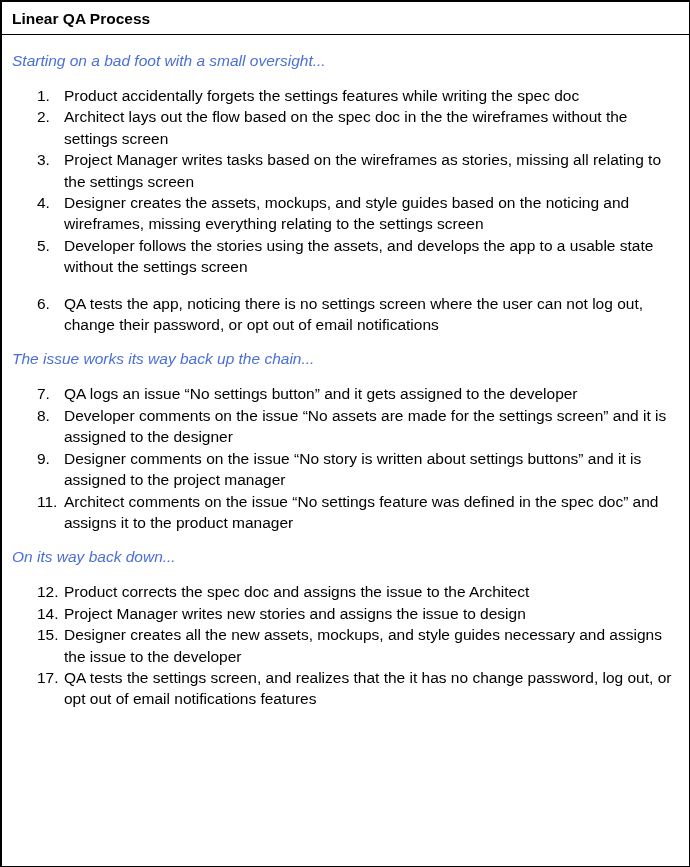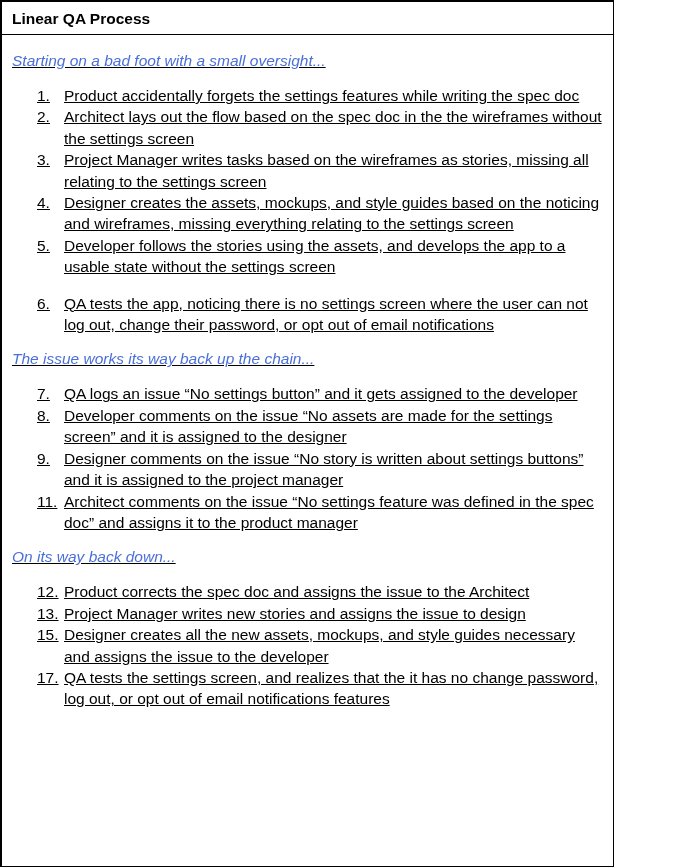--- a/index.html
+++ b/index.html
@@ -1,41 +1,40 @@
 <!DOCTYPE html>
 <html style="--accent: #4a6fd8; --ink: #000000;"><head>
 <meta charset="utf-8">
 <style>
   :root { --accent: #4a6fd8; --ink: #000000; --paper: #ffffff; }
   * { box-sizing: border-box; }
   html, body { margin: 0; padding: 0; background: #ffffff; }
   .page {
     position: relative;
-    width: 614px;
+    width: 690px;
     height: 867px;
     background: var(--paper);
     border-top: 2px solid var(--ink);
     border-left: 2px solid var(--ink);
     border-right: 1px solid var(--ink);
     border-bottom: 1px solid var(--ink);
     overflow: hidden;
     font-family: "Liberation Sans", "DejaVu Sans", sans-serif;
     font-size: 15.5px;
     color: var(--ink);
   }
   .titlebar {
     padding: 7px 10px 6px 10px;
     border-bottom: 1px solid var(--ink);
     font-weight: bold;
     font-size: 15.5px;
     line-height: 19px;
   }
   .body {
     padding: 2px 8px 0 10px;
-    text-decoration: underline;
   }
   .sec {
     color: var(--accent);
     font-style: italic;
     font-size: 15.5px;
     line-height: 18px;
     margin: 15px 0;
   }
   .list { margin: 15px 0; }
   .li { display: flex; line-height: 21.4px; }
@@ -102,21 +101,21 @@
       </div>
     </div>
 
     <p class="sec">On its way back down...</p>
     <div class="list">
       <div class="li">
         <span class="num">12.</span>
         <span class="txt">Product corrects the spec doc and assigns the issue to the Architect</span>
       </div>
       <div class="li">
-        <span class="num">13.</span>
+        <span class="num">14.</span>
         <span class="txt">Project Manager writes new stories and assigns the issue to design</span>
       </div>
       <div class="li">
         <span class="num">15.</span>
         <span class="txt">Designer creates all the new assets, mockups, and style guides necessary and assigns the issue to the developer</span>
       </div>
       <div class="li">
         <span class="num">17.</span>
         <span class="txt">QA tests the settings screen, and realizes that the it has no change password, log out, or opt out of email notifications features</span>
       </div>

